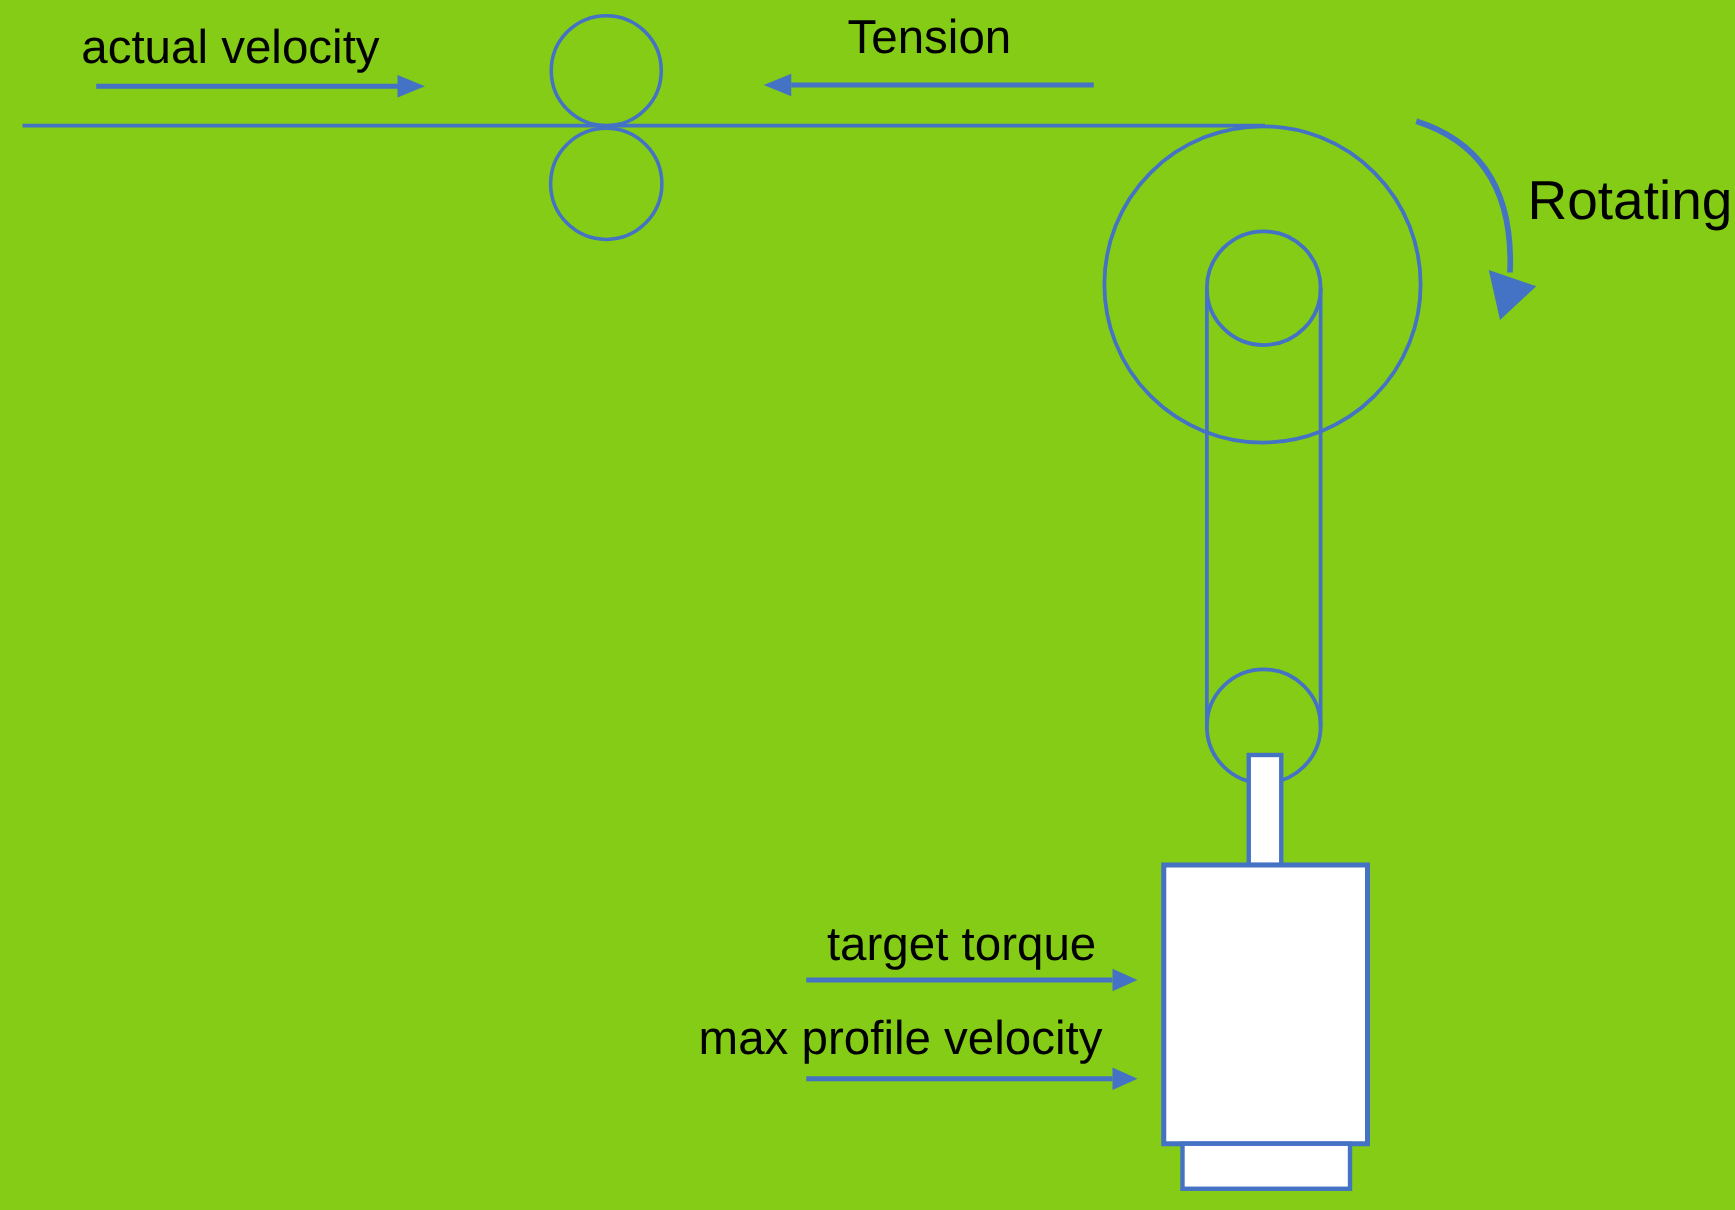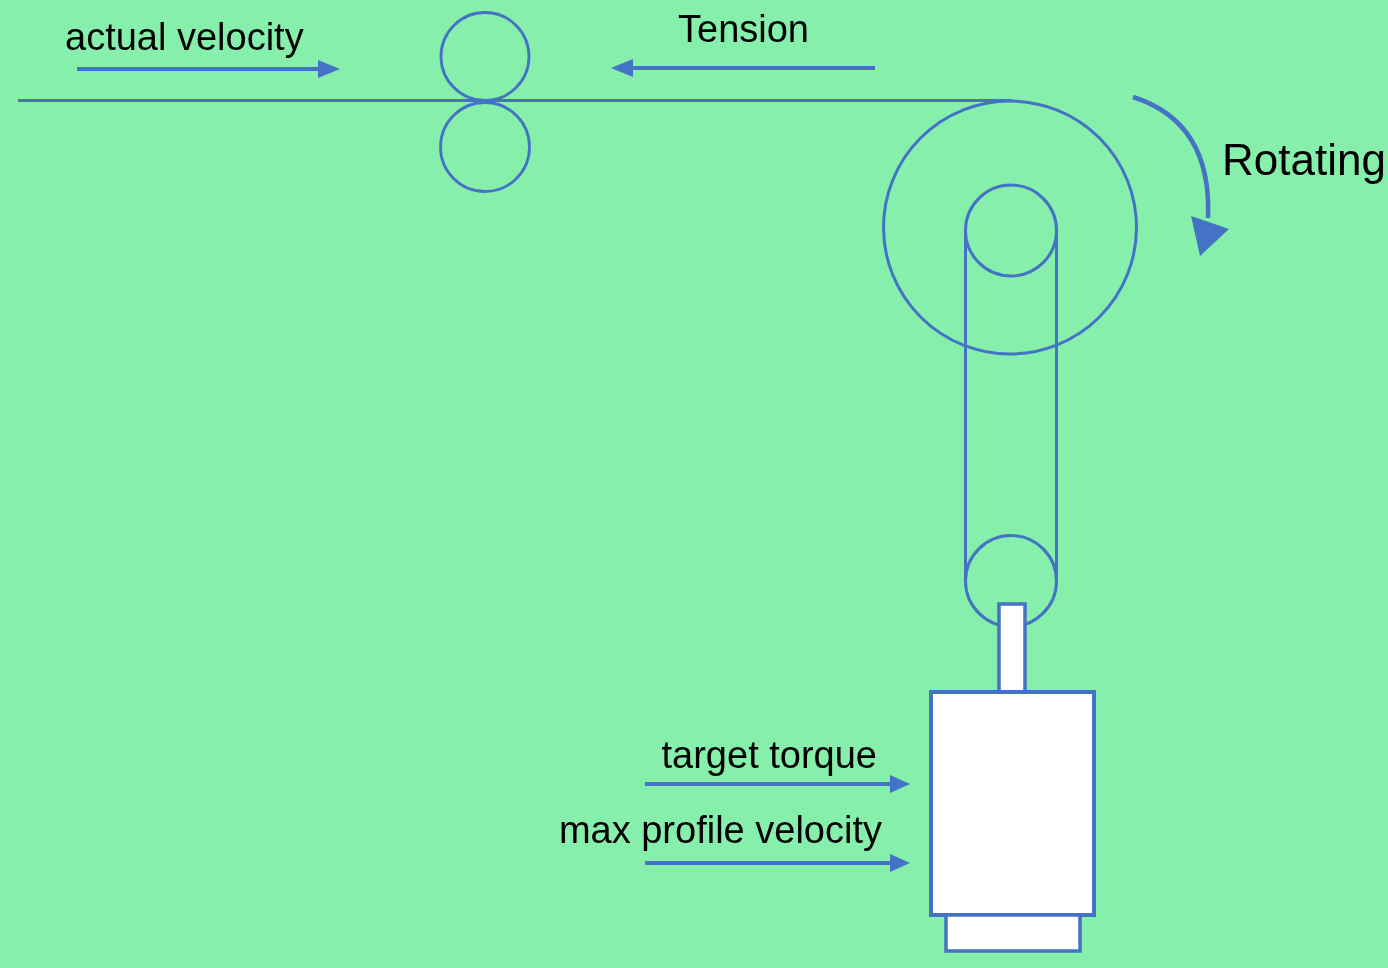--- a/index.html
+++ b/index.html
@@ -4,21 +4,21 @@
 <style>
   html, body {
     margin: 0;
     padding: 0;
     background: #ffffff;
   }
   .stage {
     position: relative;
     width: 1388px;
     height: 968px;
-    background: #86efac;
+    background: #84cc16;
     overflow: hidden;
   }
   svg {
     display: block;
   }
   text {
     font-family: "Liberation Sans", "DejaVu Sans", sans-serif;
   }
   .label {
     font-size: 38px;

